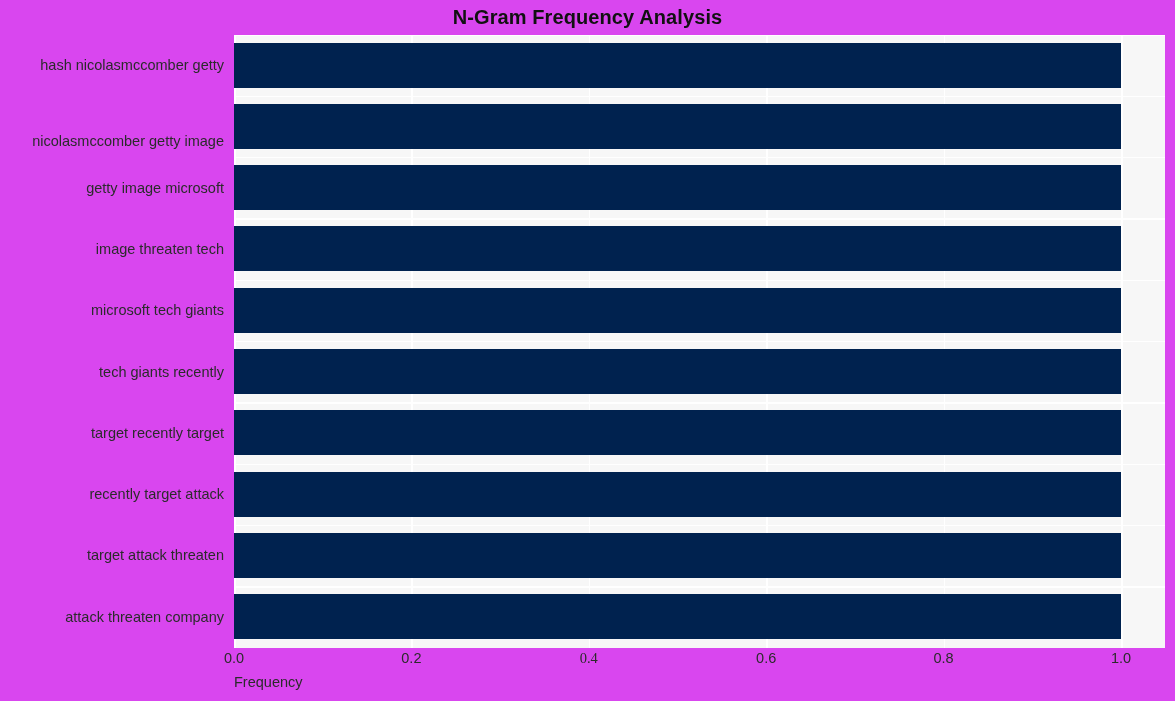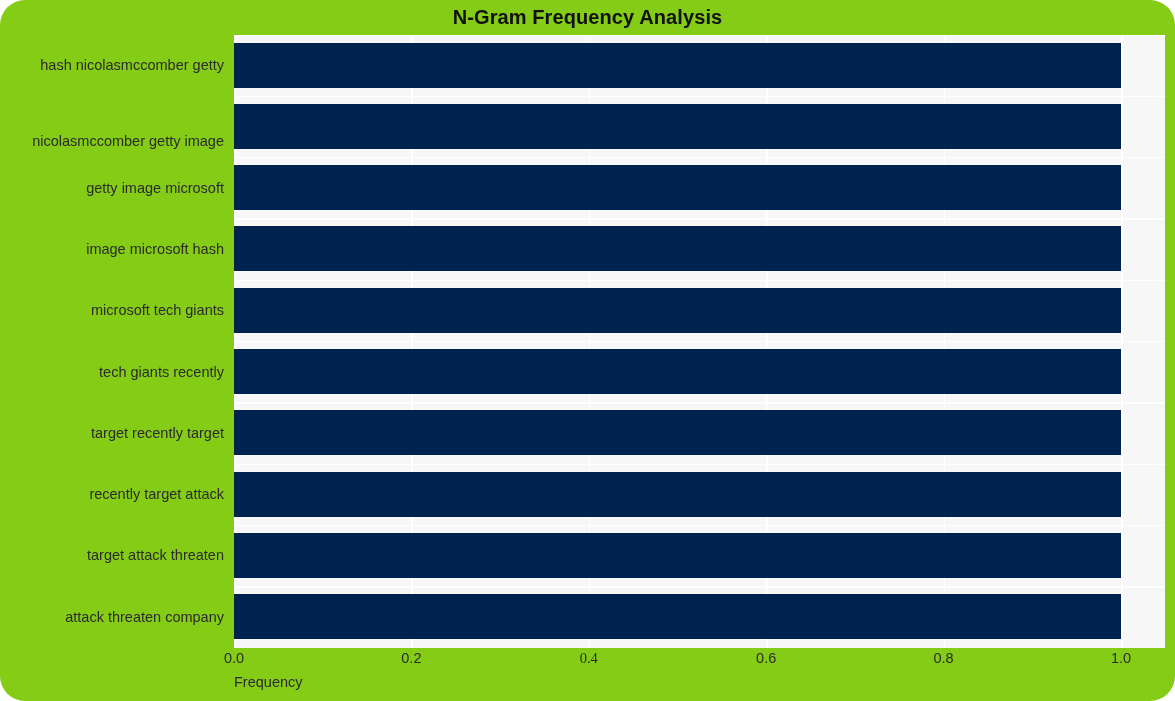--- a/index.html
+++ b/index.html
@@ -14,22 +14,21 @@
     font-family: "Liberation Sans", sans-serif;
     overflow: hidden;
     position: relative;
   }
 
   #chart-figure {
     position: absolute;
     left: 0; top: 0;
     width: 1175px;
     height: 701px;
-    background: #84cc16;
-    border-radius: 25px;
+    background: #d946ef;
   }
 
   
   #chart-title {
     position: absolute;
     left: 0;
     top: 6px;
     width: 1175px;
     text-align: center;
     font-size: 20px;
@@ -187,21 +186,21 @@
         <div class="bar-row" style="top: 559.2px; height: 45px;">
           <div class="bar" title="attack threaten company: 1" style="width: 887px; background: rgb(0, 34, 79);"></div>
         </div>
       </div>
   </div>
 
   <div id="y-tick-layer">
       <div class="ytick" style="top: 30px;">hash nicolasmccomber getty</div>
       <div class="ytick" style="top: 90px; margin-top: 16px;">nicolasmccomber getty image</div>
       <div class="ytick" style="top: 152.6px;">getty image microsoft</div>
-      <div class="ytick" style="top: 213.9px;">image microsoft hash</div>
+      <div class="ytick" style="top: 213.9px;">image threaten tech</div>
       <div class="ytick" style="top: 275.2px;">microsoft tech giants</div>
       <div class="ytick" style="top: 336.5px;">tech giants recently</div>
       <div class="ytick" style="top: 397.8px;">target recently target</div>
       <div class="ytick" style="top: 459.1px;">recently target attack</div>
       <div class="ytick" style="top: 520.4px;">target attack threaten</div>
       <div class="ytick" style="top: 581.7px;">attack threaten company</div>
     </div>
 
   <div id="x-tick-layer">
       <div class="xtick" style="left: 0px;">0.0</div>

